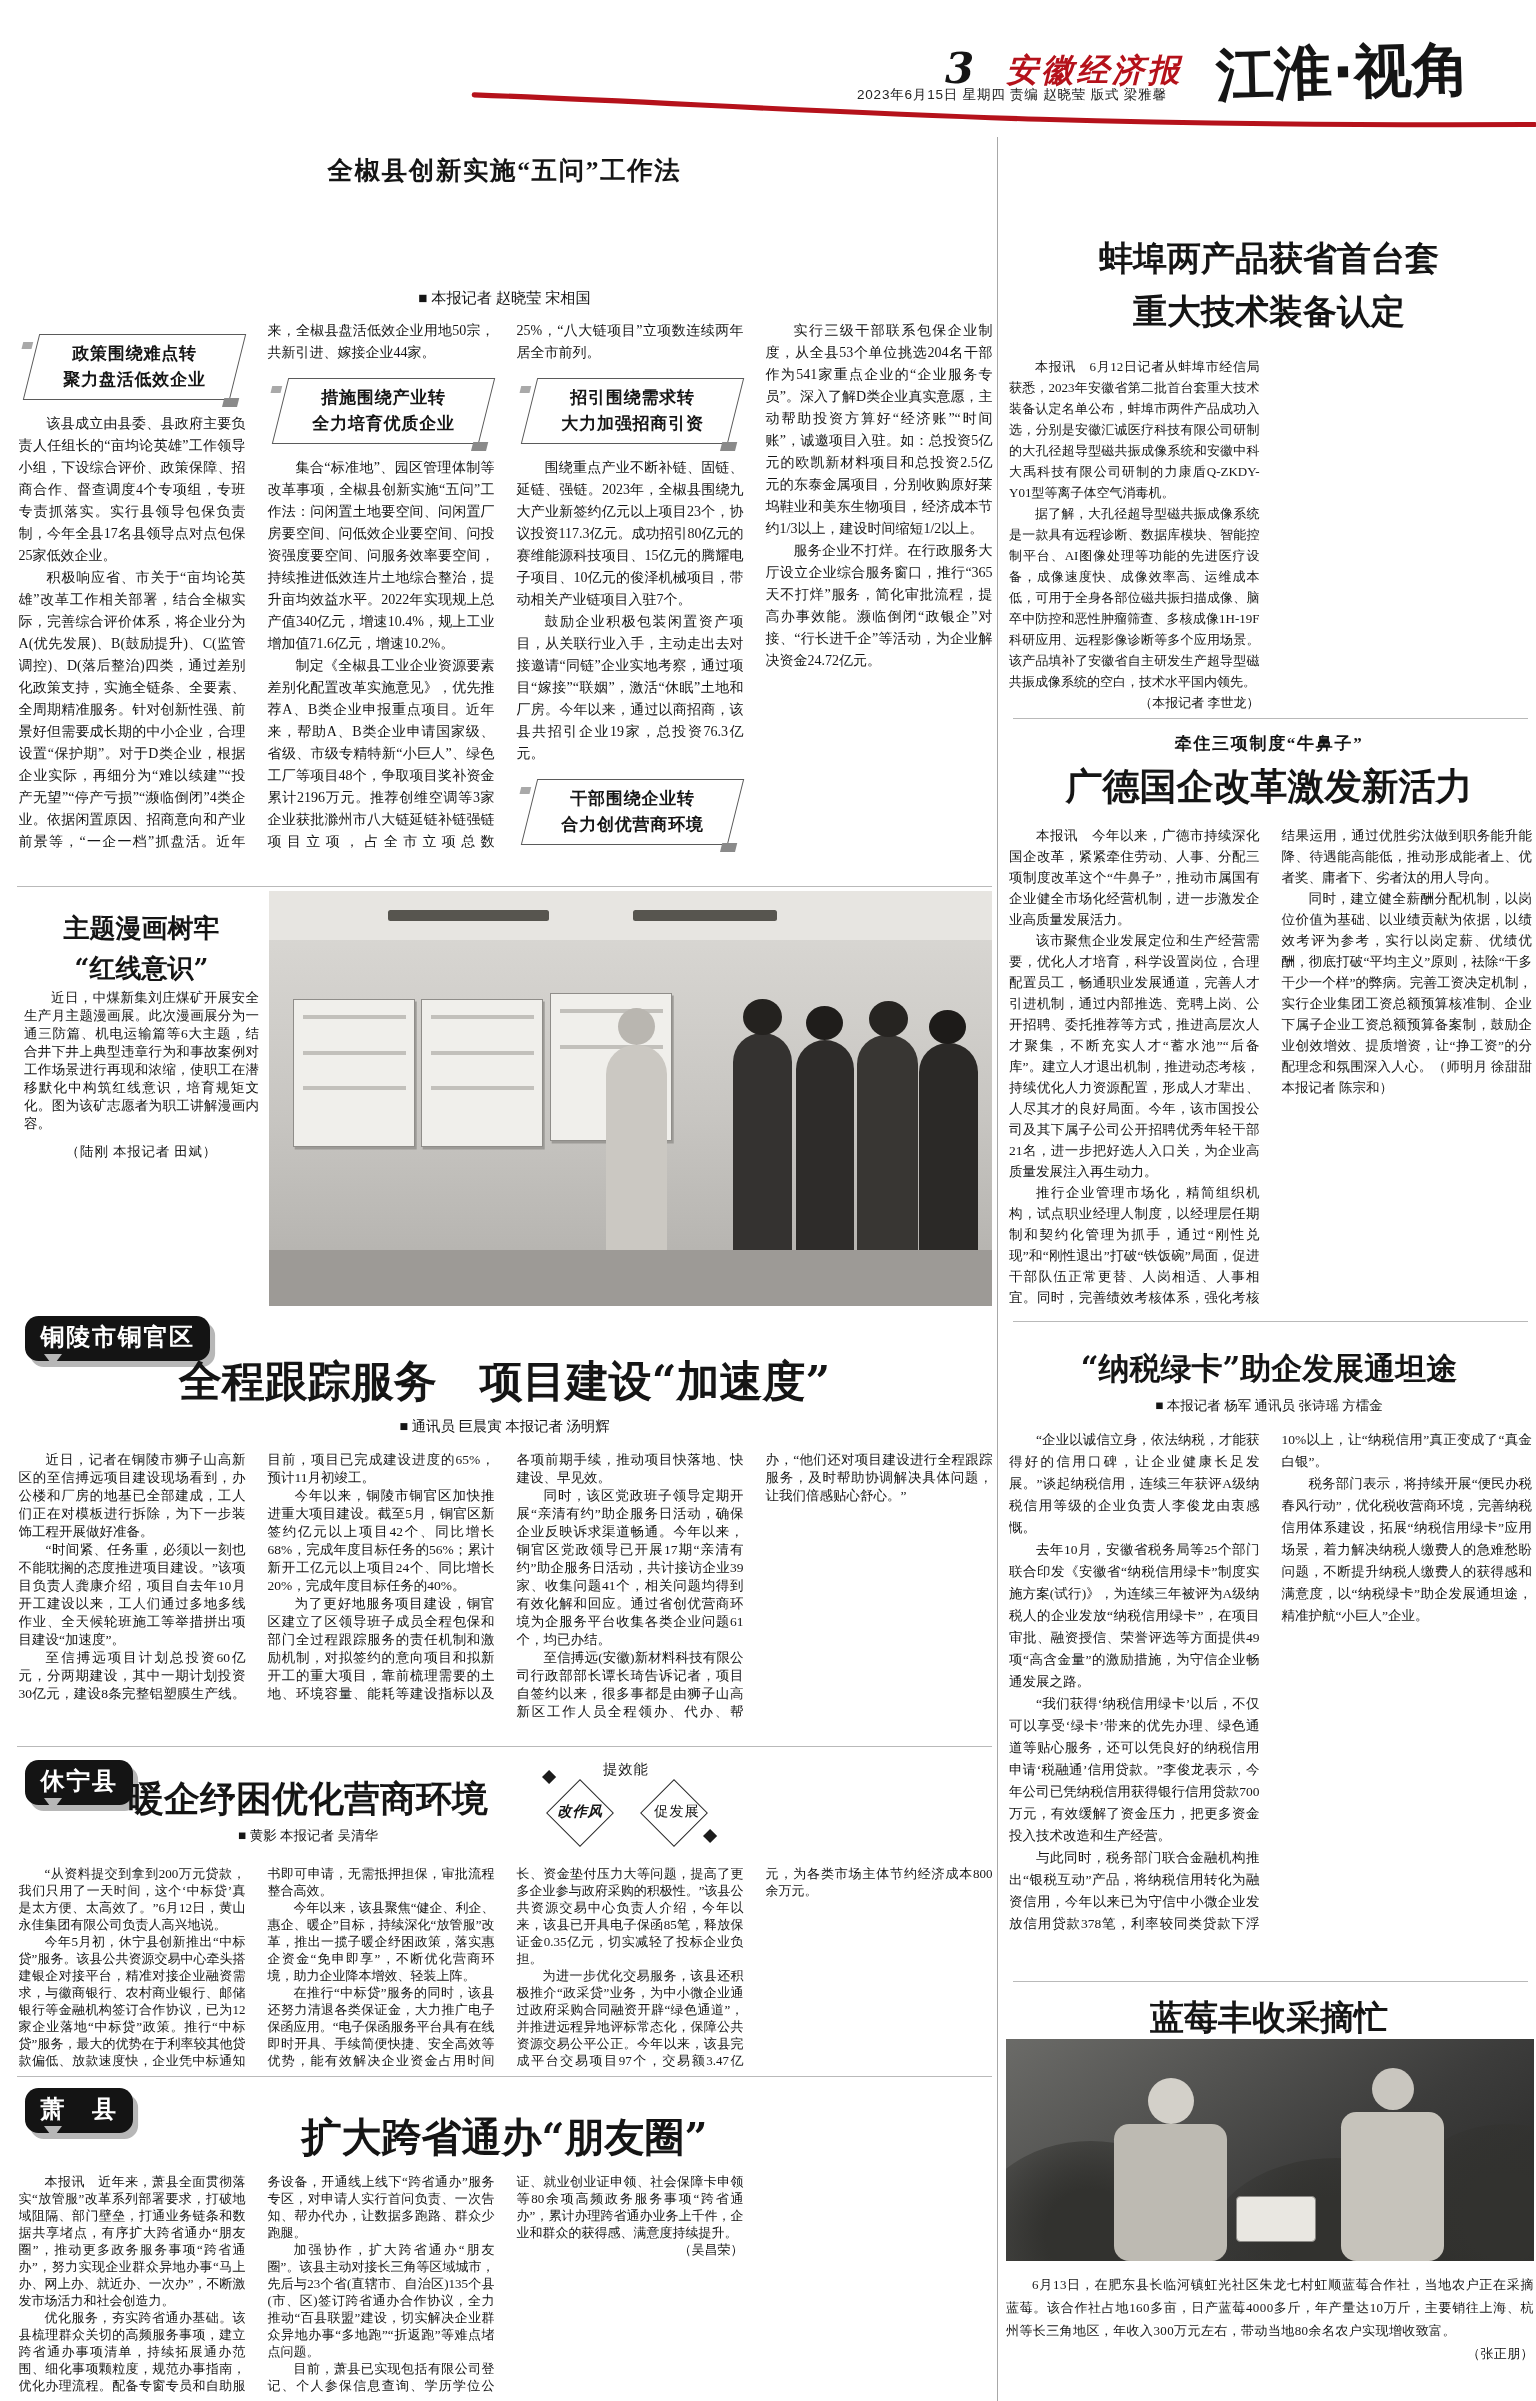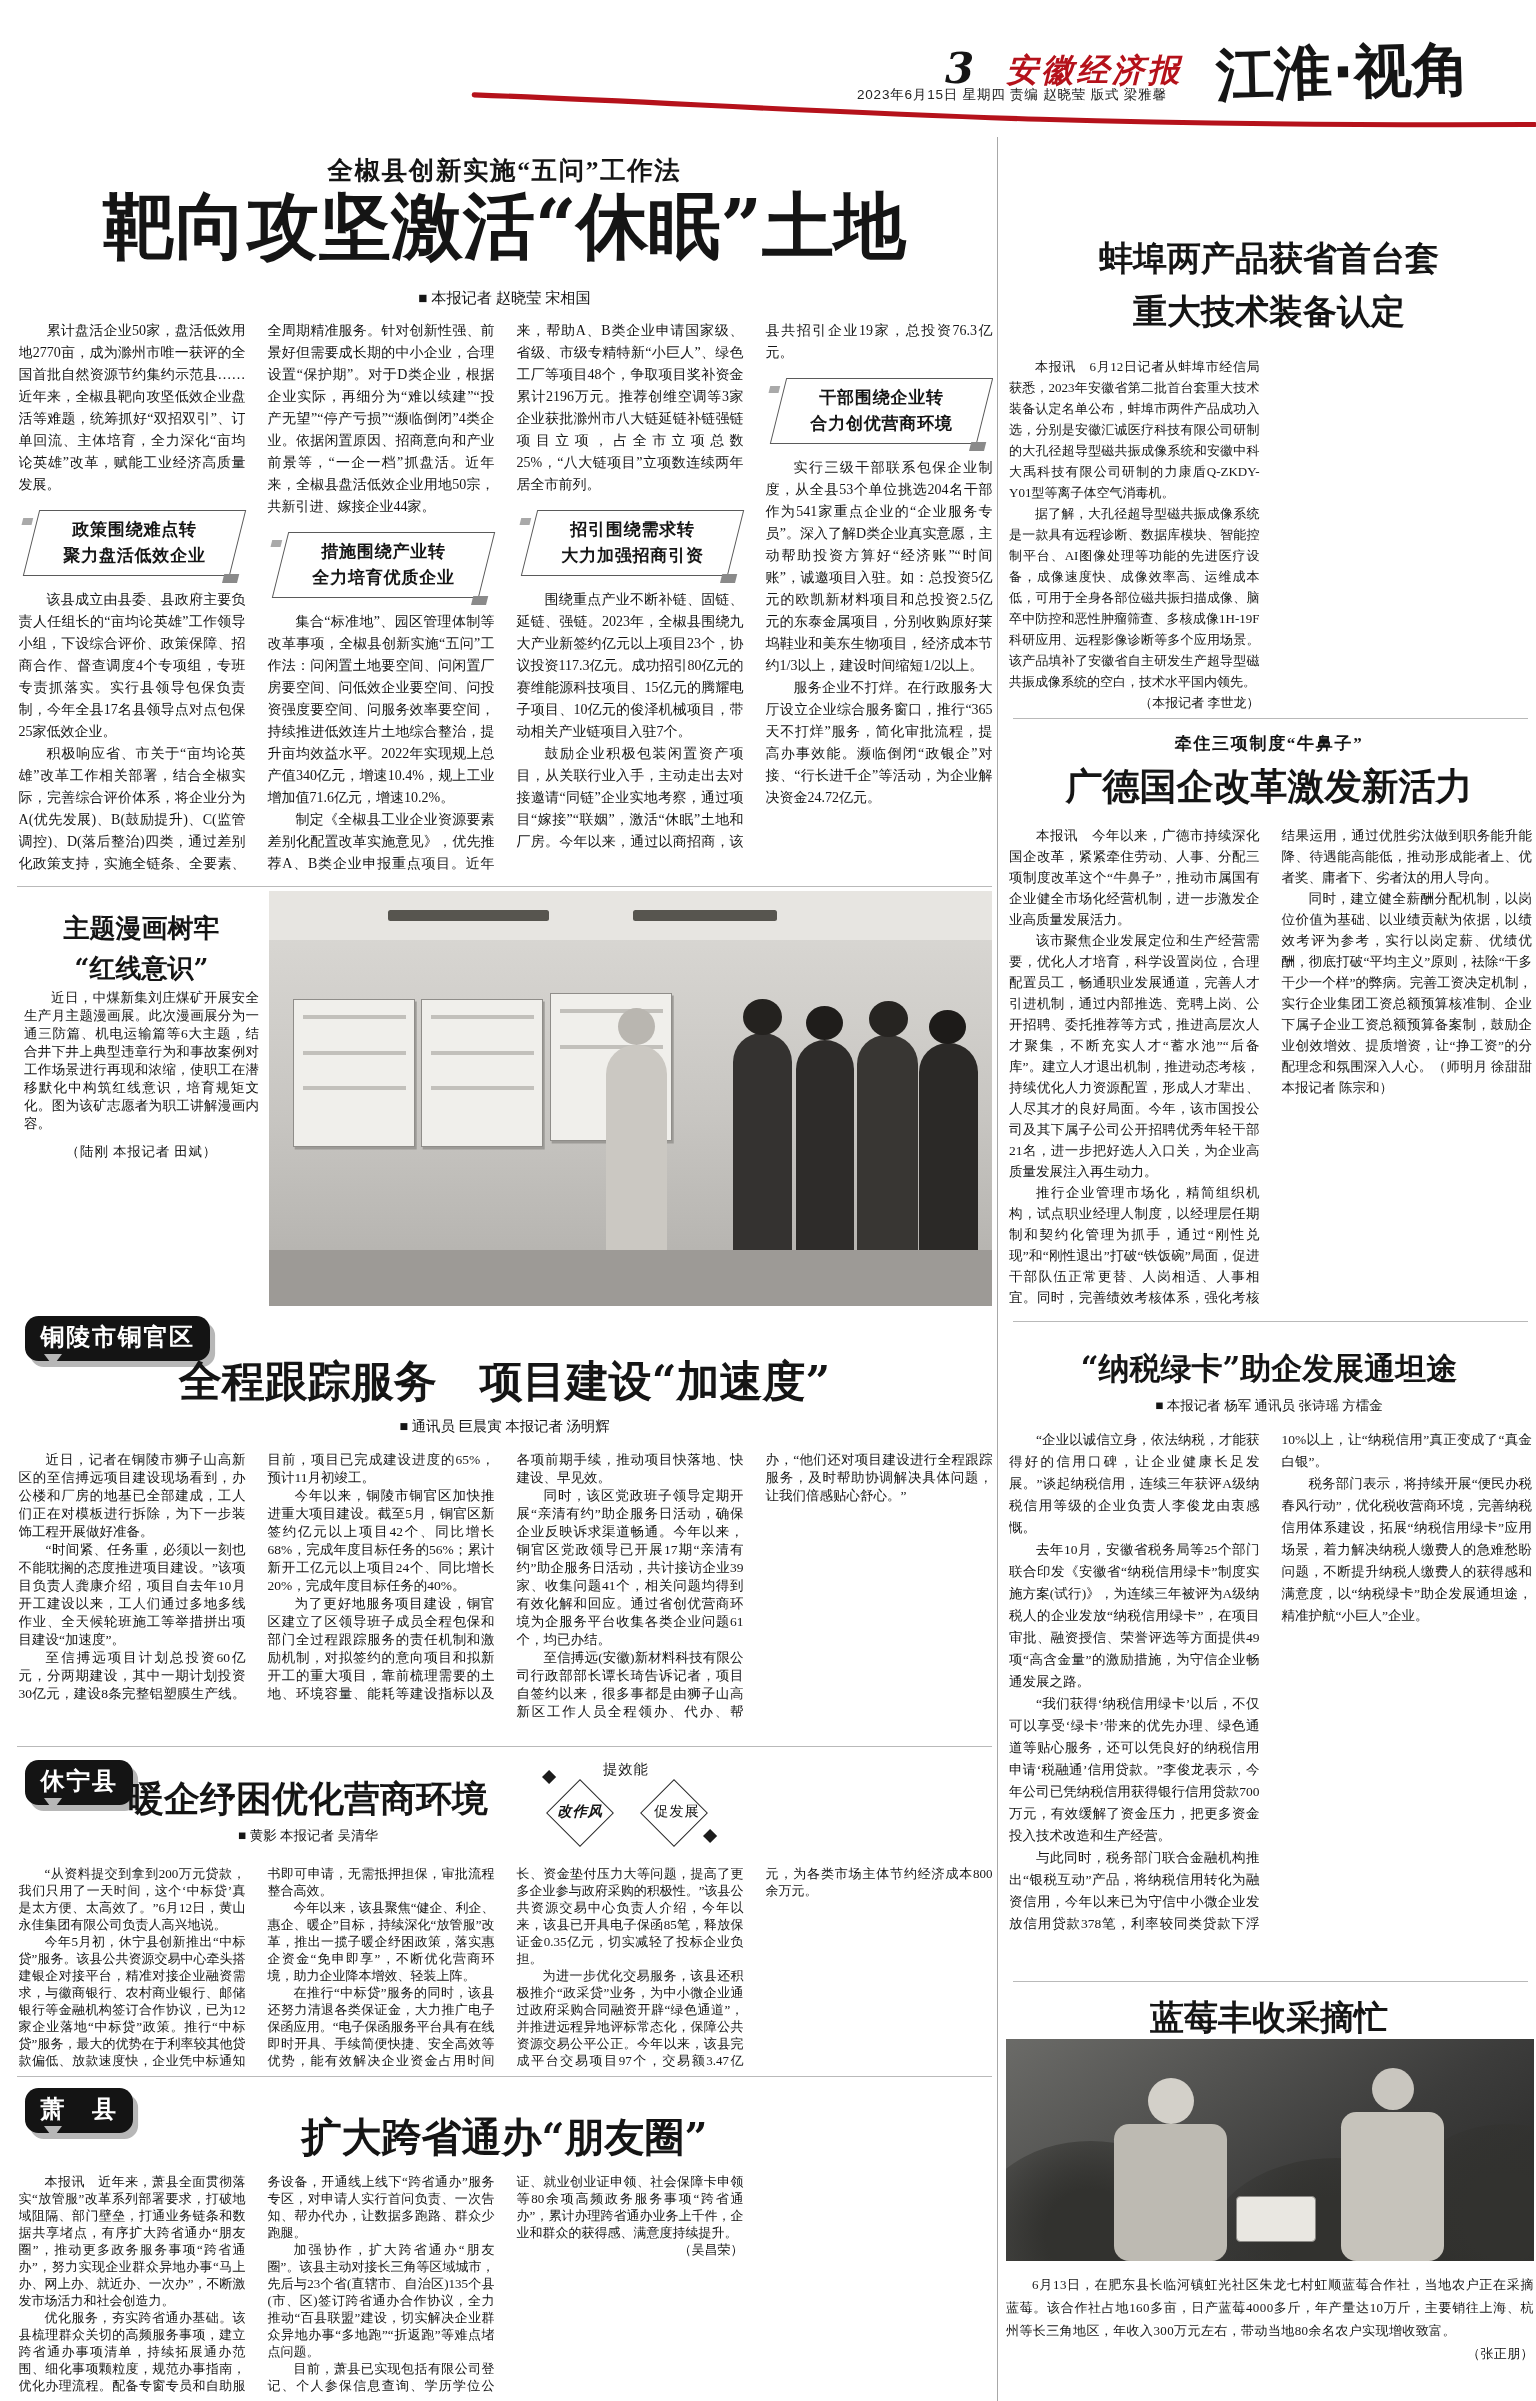--- a/index.html
+++ b/index.html
@@ -101,24 +101,22 @@
   <div class="abs" id="paper-name">安徽经济报</div>
   <div class="abs" id="date-line">2023年6月15日 星期四 责编 赵晓莹 版式 梁雅馨</div>
   <div class="abs" id="section-name">江淮·视角</div>
   <svg class="abs" style="left:0;top:0;" width="1537" height="144" viewBox="0 0 1815 170">
     <path d="M 560 112 C 900 124, 1150 150, 1812 147" fill="none" stroke="#b5121b" stroke-width="6" stroke-linecap="round"></path>
   </svg>
 
   <div class="vrule" style="left:997px;top:137px;height:2264px;"></div>
 
   <div class="abs center" id="ma-kicker">全椒县创新实施“五问”工作法</div>
-  <div class="abs center" id="ma-headline">靶向攻坚激活“休眠”土地</div>
   <div class="abs center" id="ma-byline">■ 本报记者 赵晓莹 宋相国</div>
   <div class="abs cols4" id="ma-body">
-      <p class="para">累计盘活企业50家，盘活低效用地2770亩，成为滁州市唯一获评的全国首批自然资源节约集约示范县……近年来，全椒县靶向攻坚低效企业盘活等难题，统筹抓好“双招双引”、订单回流、主体培育，全力深化“亩均论英雄”改革，赋能工业经济高质量发展。</p>
       <div class="subhead">
         <div class="sh-inner">
           <div>政策围绕难点转</div>
           <div>聚力盘活低效企业</div>
         </div>
       </div>
       <p class="para">该县成立由县委、县政府主要负责人任组长的“亩均论英雄”工作领导小组，下设综合评价、政策保障、招商合作、督查调度4个专项组，专班专责抓落实。实行县领导包保负责制，今年全县17名县领导点对点包保25家低效企业。</p>
       <p class="para">积极响应省、市关于“亩均论英雄”改革工作相关部署，结合全椒实际，完善综合评价体系，将企业分为A(优先发展)、B(鼓励提升)、C(监管调控)、D(落后整治)四类，通过差别化政策支持，实施全链条、全要素、全周期精准服务。针对创新性强、前景好但需要成长期的中小企业，合理设置“保护期”。对于D类企业，根据企业实际，再细分为“难以续建”“投产无望”“停产亏损”“濒临倒闭”4类企业。依据闲置原因、招商意向和产业前景等，“一企一档”抓盘活。近年来，全椒县盘活低效企业用地50宗，共新引进、嫁接企业44家。</p>
       <div class="subhead">
         <div class="sh-inner">

